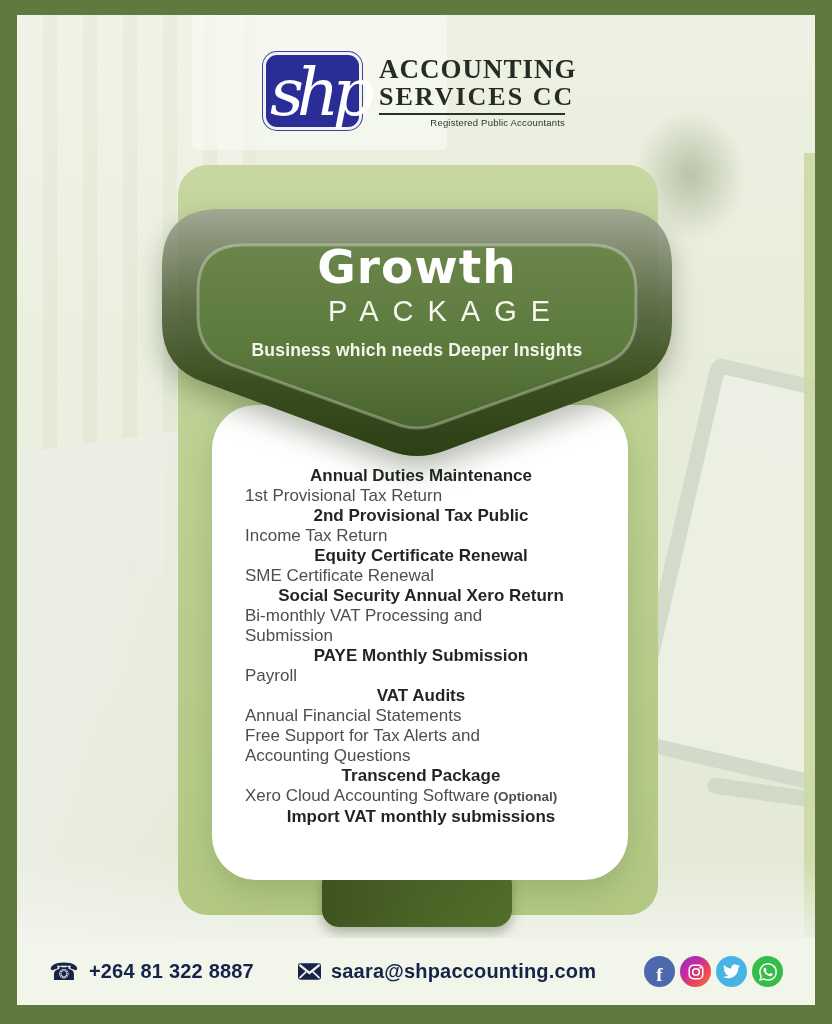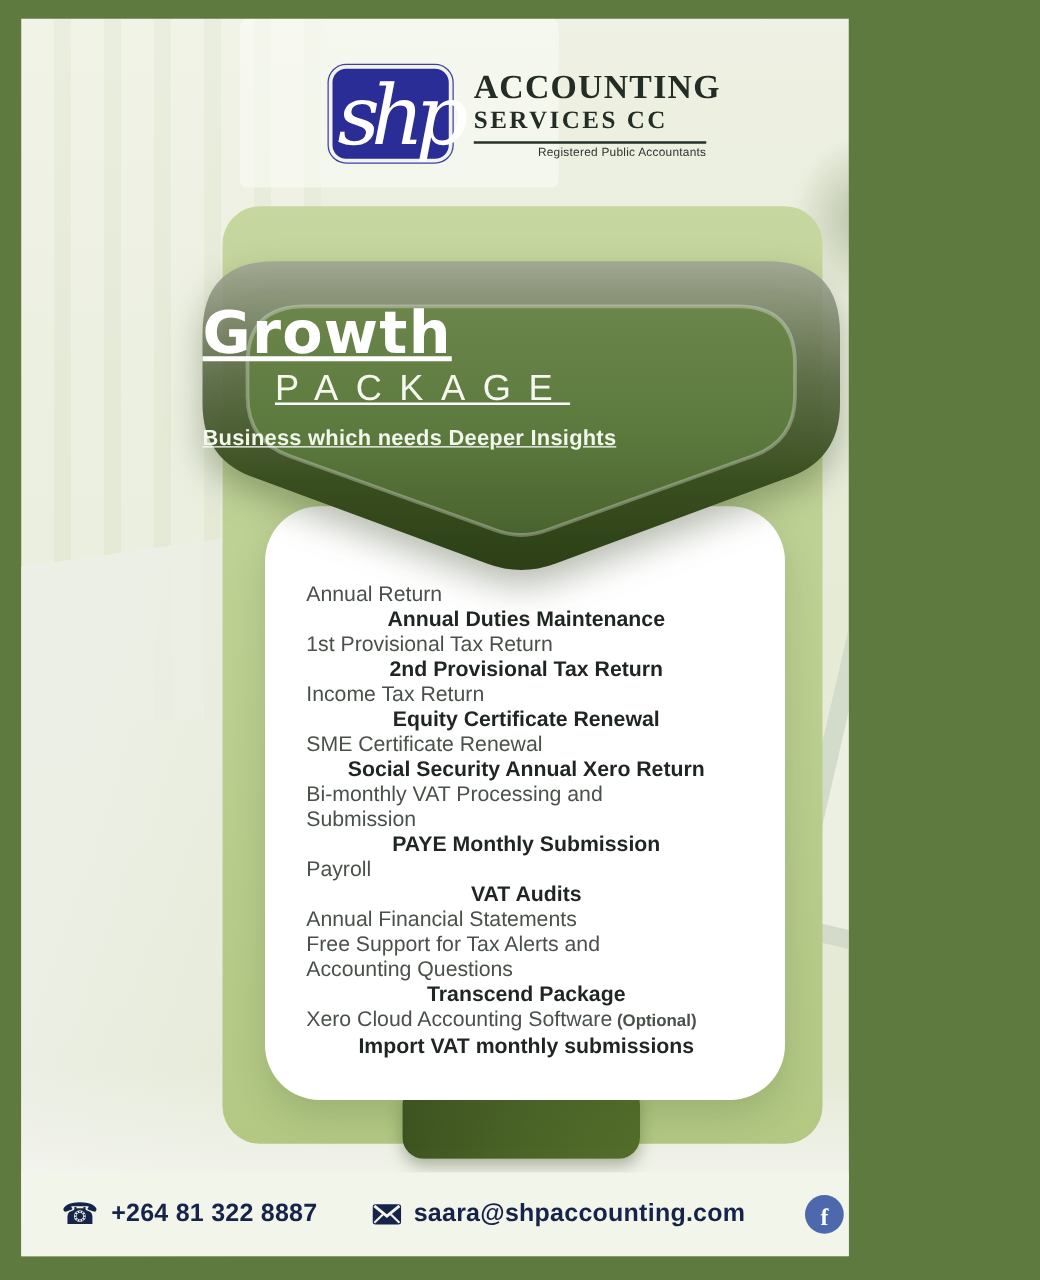--- a/index.html
+++ b/index.html
@@ -5,21 +5,21 @@
   * { margin:0; padding:0; box-sizing:border-box; }
   html,body { width:832px; height:1024px; }
   body { font-family:"Liberation Sans", sans-serif; }
 
   .page {
     position:relative; width:832px; height:1024px;
     background: var(--olive, #5e7a3e);
     overflow:hidden;
   }
   .canvas {
-    position:absolute; left:17px; top:15px; width:662px; height:990px;
+    position:absolute; left:17px; top:15px; width:798px; height:990px;
     background: linear-gradient(180deg, #eef1e3 0%, #e7ecd9 40%, #e3e9d4 100%);
     overflow:hidden;
   }
 
   
   .bg-curtain {
     position:absolute; left:0; top:0; width:240px; height:560px;
     background: repeating-linear-gradient(90deg,
       rgba(255,255,255,.30) 0 26px, rgba(208,218,192,.28) 26px 40px);
     opacity:.5;
@@ -72,21 +72,21 @@
   .logo-script text {
     font-family:"DejaVu Serif", serif; font-style:italic;
     fill:#ffffff; font-size:66px; letter-spacing:-7px;
   }
   .brand-text { margin-left:17px; padding-top:4px; width:190px; }
   .brand-line1, .brand-line2 {
     font-family:"Liberation Serif", serif; font-weight:700;
     color:#232d25; font-size:27px; line-height:27px; letter-spacing:1px;
     white-space:nowrap;
   }
-  .brand-line2 { font-size:20px; letter-spacing:2px; }
+  .brand-line2 { font-size:26px; letter-spacing:2px; }
   .brand-rule { margin-top:3px; width:186px; height:2px; background:#27322a; }
   .brand-tagline {
     margin-top:2px; width:186px; text-align:right;
     font-size:9.5px; font-weight:400; color:#2c352e; letter-spacing:.2px;
   }
 
   
   .sage-card {
     position:absolute; left:161px; top:150px; width:480px; height:750px;
     border-radius:30px;
@@ -102,22 +102,22 @@
     position:absolute; left:195px; top:390px; width:416px; height:475px;
     background:#ffffff; border-radius:44px;
     box-shadow: 0 12px 28px rgba(70,90,45,.20);
   }
 
   
   .badge { position:absolute; left:145px; top:190px; width:510px; height:258px;
     filter: drop-shadow(0 12px 14px rgba(45,60,25,.35)); }
   .badge svg { position:absolute; inset:0; overflow:visible; }
   .badge-text {
-    position:absolute; inset:0; padding-top:38px; 
-    color:#ffffff; z-index:2;text-decoration:underline;
+    position:absolute; inset:0; padding-top:38px; text-align:center;
+    color:#ffffff; z-index:2;
   }
   .badge-title {
     font-size:47px; line-height:48px; font-weight:800; letter-spacing:1px;
     font-family:"DejaVu Sans", sans-serif;
   }
   .badge-subtitle {
     margin-top:5px; font-size:29px; line-height:30px; font-weight:400;
     letter-spacing:14px; text-indent:14px; color:#f6f8f0;padding-left:44px;
   }
   .badge-desc {
@@ -188,24 +188,23 @@
         <div class="brand-rule"></div>
         <div class="brand-tagline">Registered Public Accountants</div>
       </div>
     </div>
 
     <div class="sage-card"></div>
     <div class="bottom-pill"></div>
     <div class="white-panel"></div>
 
     <ul class="services">
-        <li>Annual Return</li>
         <li class="bold">Annual Duties Maintenance</li>
         <li>1st Provisional Tax Return</li>
-        <li class="bold">2nd Provisional Tax Return</li>
+        <li class="bold">2nd Provisional Tax Public</li>
         <li>Income Tax Return</li>
         <li class="bold">Equity Certificate Renewal</li>
         <li>SME Certificate Renewal</li>
         <li class="bold">Social Security Annual Xero Return</li>
         <li>Bi-monthly VAT Processing and
 Submission</li>
         <li class="bold">PAYE Monthly Submission</li>
         <li>Payroll</li>
         <li class="bold">VAT Audits</li>
         <li>Annual Financial Statements</li>

